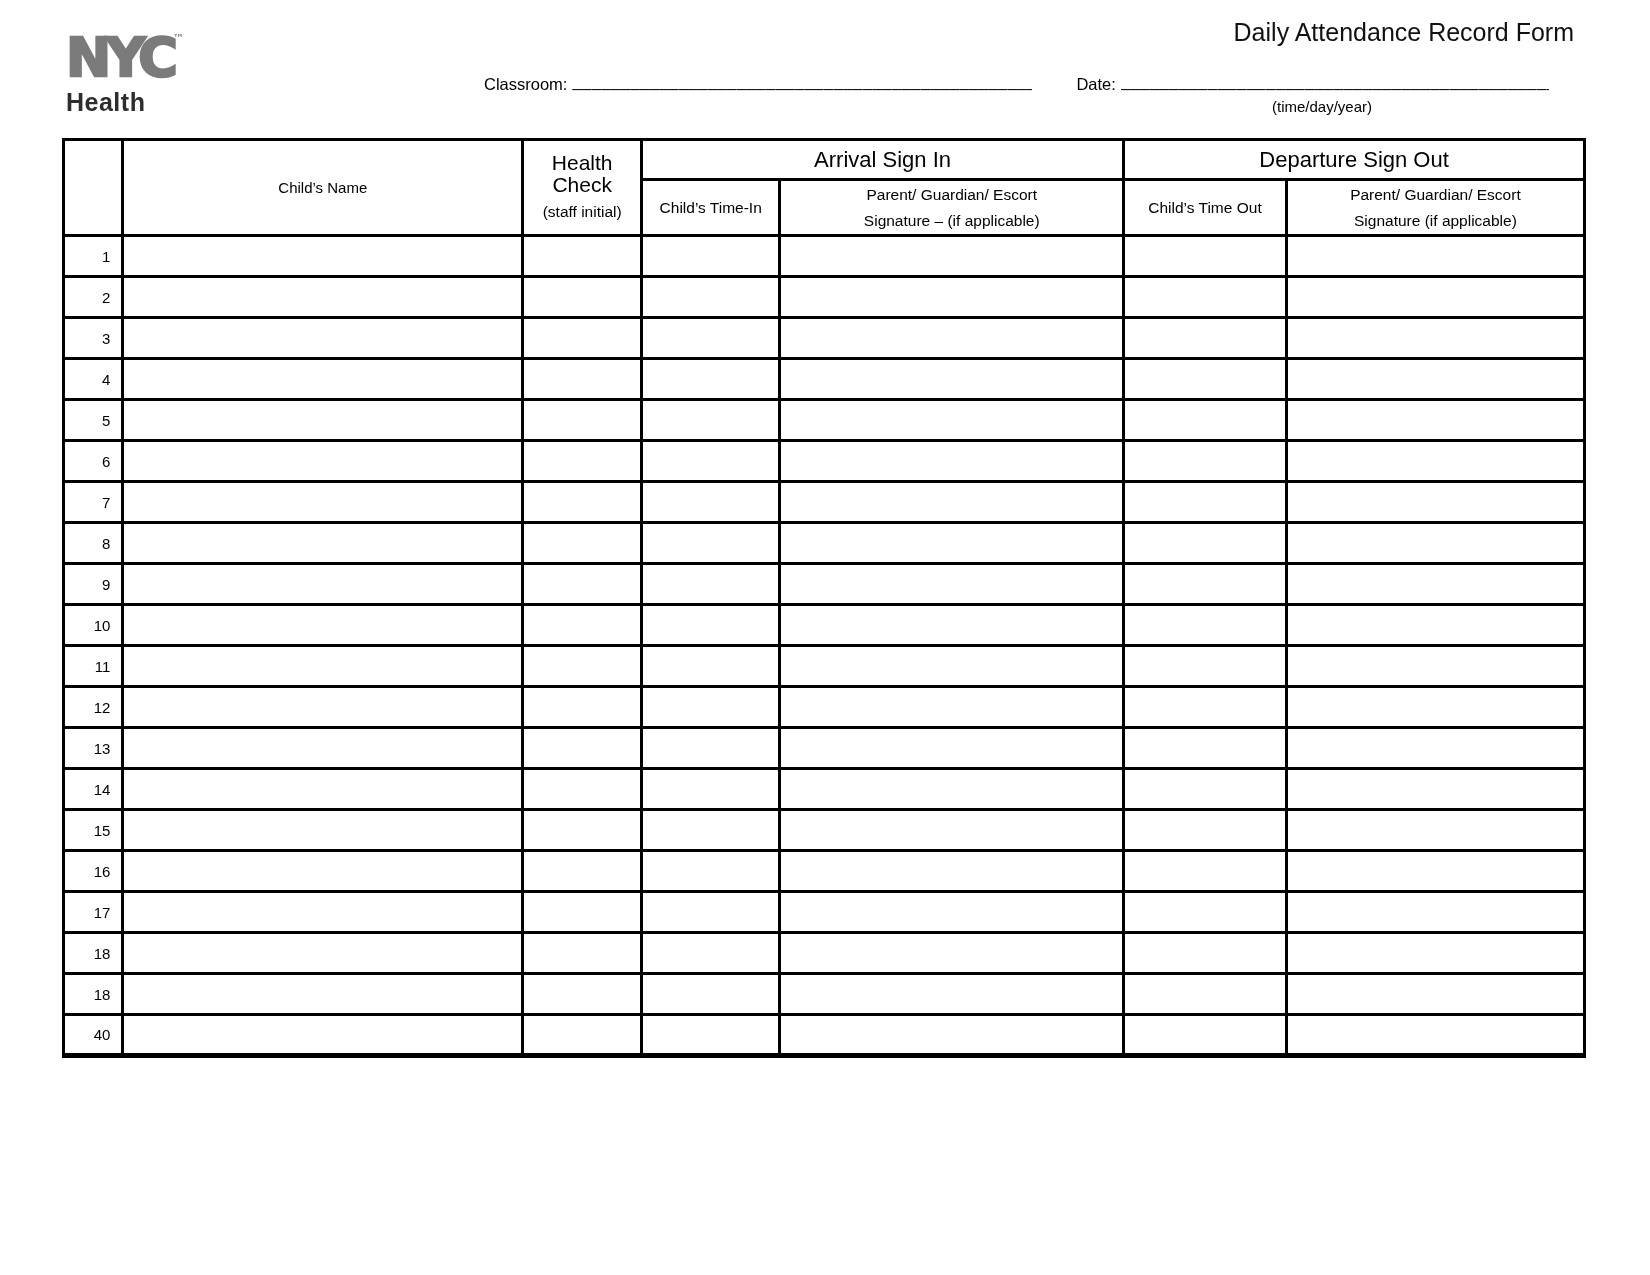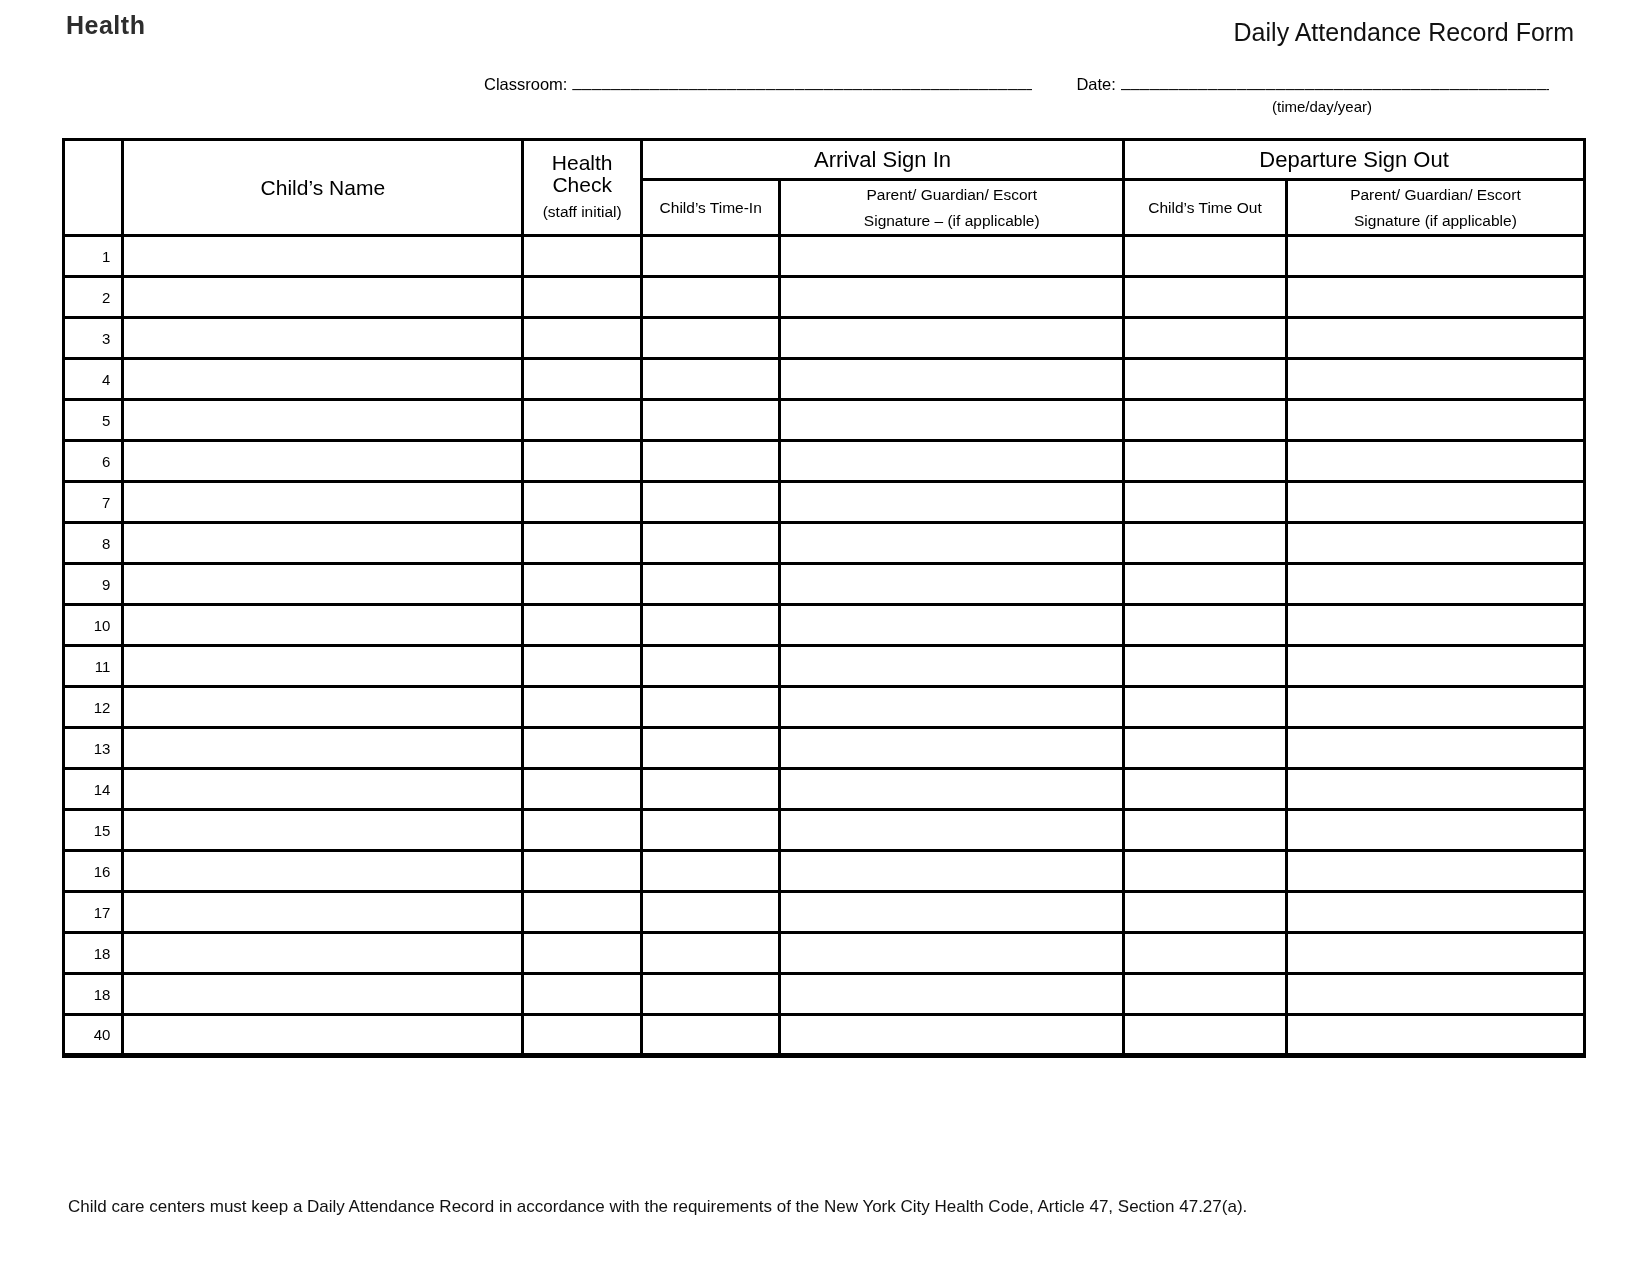--- a/index.html
+++ b/index.html
@@ -57,38 +57,39 @@
     font-weight: 400;
     text-align: center; vertical-align: middle;
     padding: 0;
   }
   .form-table thead tr.group-row { height: 40px; }
   .form-table thead tr.sub-row { height: 56px; }
   .form-table tbody tr { height: 41px; }
   .form-table tbody tr:last-child td { border-bottom-width: 5px; }
 
   .group-head { font-size: 22px; }
-  .name-head { font-size: 21px; }
+  .name-head { font-size: 15px; }
   .health-head { font-size: 21px; line-height: 22px; }
   .health-sub { font-size: 15.5px; margin-top: 5px; }
   .sub-head { font-size: 15.5px; line-height: 26px; }
   td.row-num {
     font-size: 15px; text-align: right; padding-right: 11px;
   }
 
   
   .footer-note {
     position: absolute; left: 68px; top: 1192px;
     font-size: 17px; line-height: 30px; color: #111;
   }
 </style>
 </head>
 <body>
 
 <div class="logo">
+  <div class="logo-nyc"><span>NYC</span><span class="logo-tm">™</span></div>
   <div class="logo-health">Health</div>
 </div>
 
 <div class="form-title">Daily Attendance Record Form</div>
 
 <div class="fields-row">
   <span>Classroom:</span><span class="blank-line classroom-line">________________________________________________________________</span><span class="date-label">Date:</span><span class="blank-line date-line">________________________________________________________________</span>
 </div>
 <div class="date-hint">(time/day/year)</div>
 
@@ -304,14 +305,13 @@
     <td></td>
     <td></td>
     <td></td>
     <td></td>
     <td></td>
   </tr>
     </tbody>
 </table>
 
 <div class="footer-note">
-  <div>Child care centers must keep a Daily Attendance Record in accordance with the requirements of the New York City Health Code, Article 47, Section 47.27(a).</div>
 </div>
 
 </body></html>

